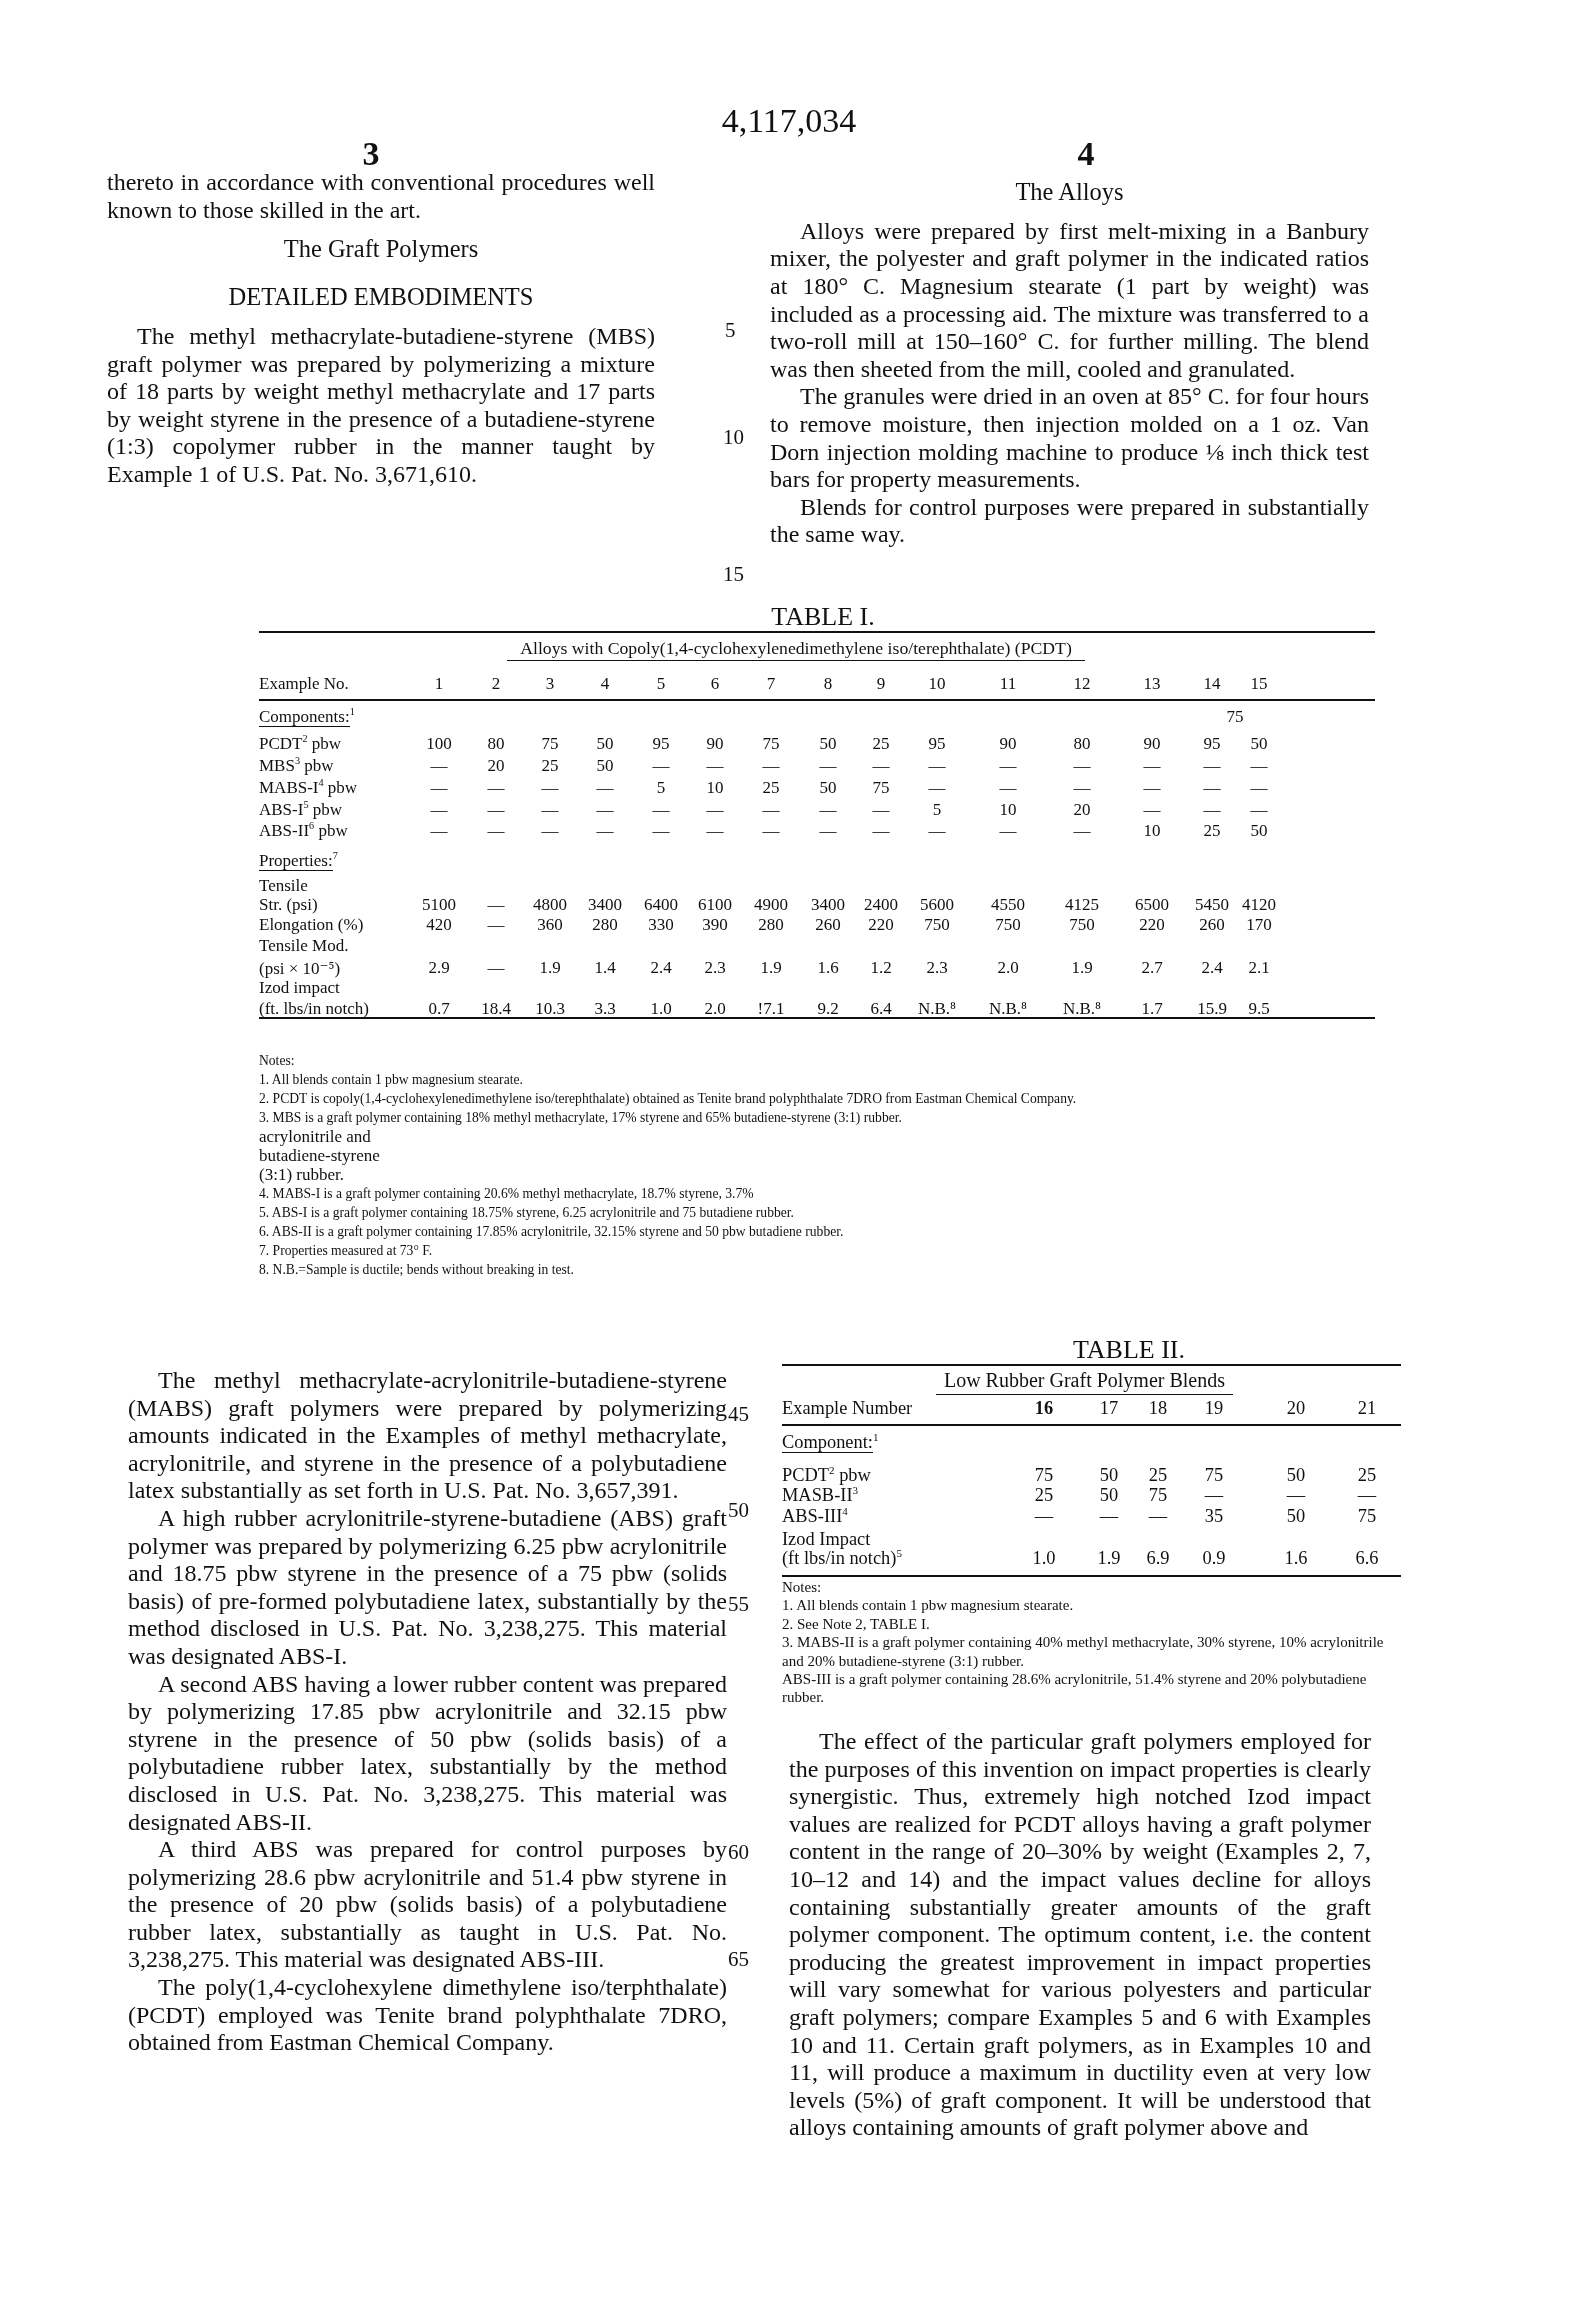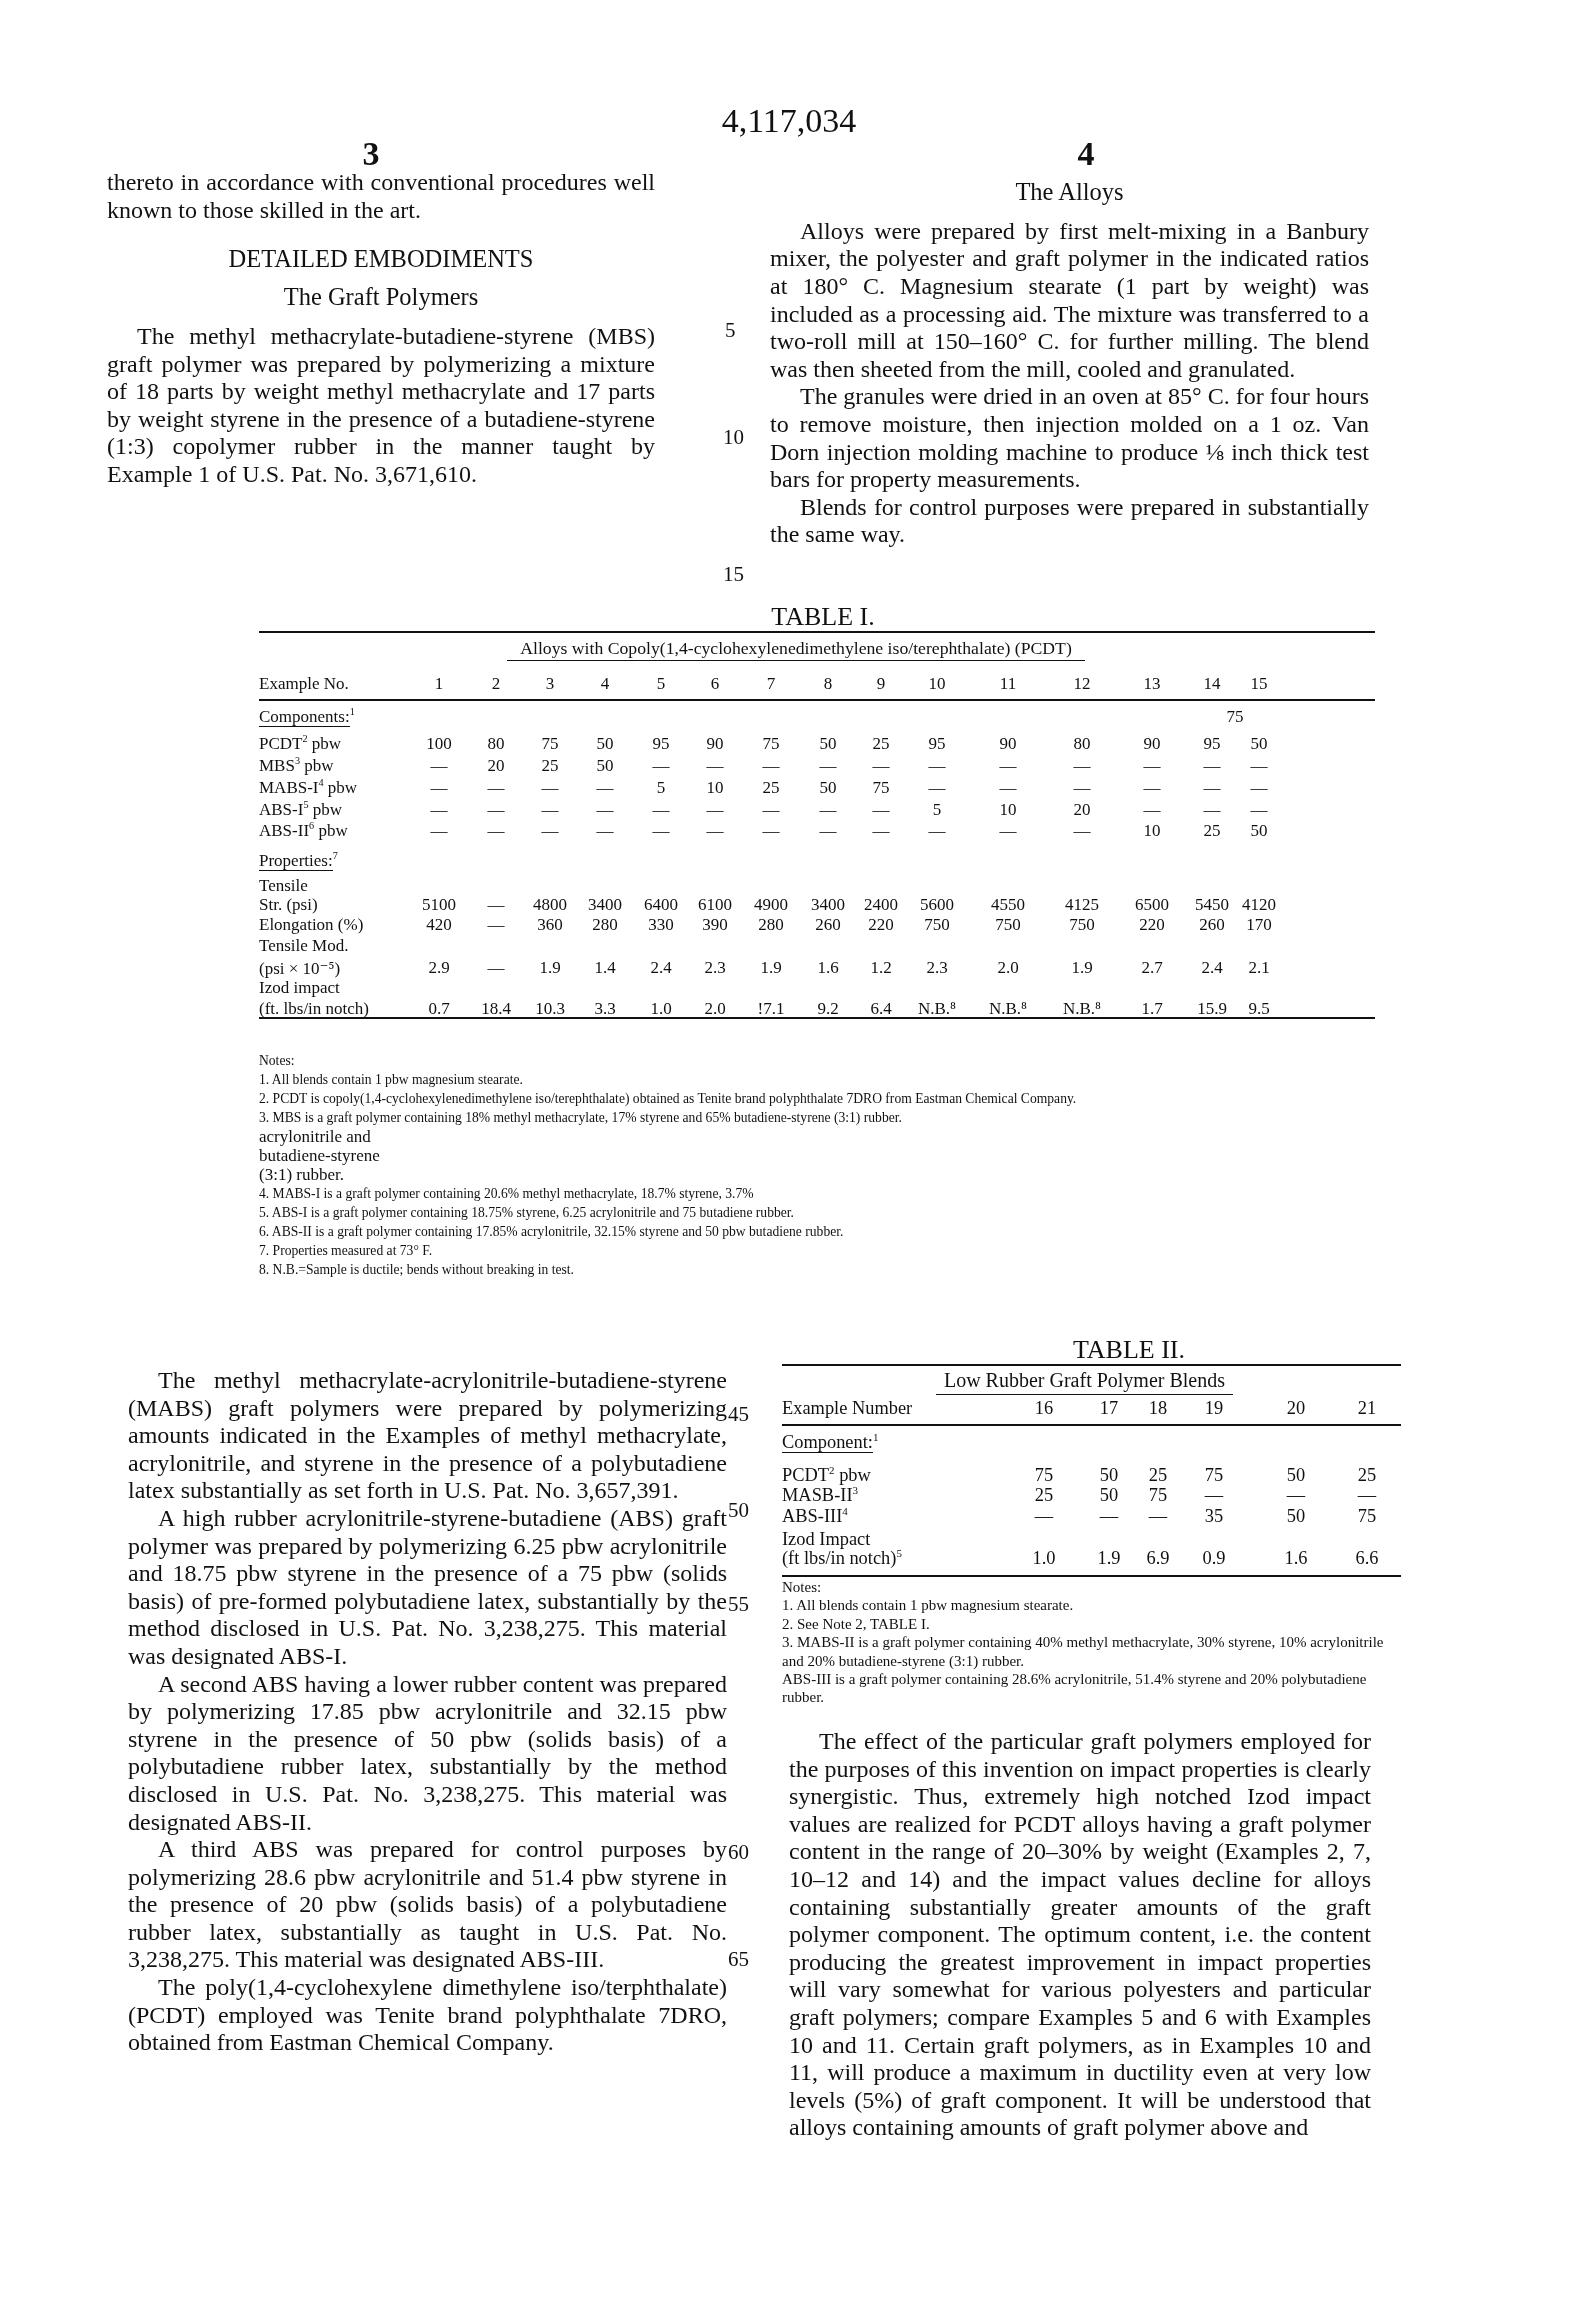--- a/index.html
+++ b/index.html
@@ -41,22 +41,22 @@
 </style>
 </head>
 <body>
 
 <div class="abs patno">4,117,034</div>
 <div class="abs pnum" style="left:344px;top:135px;">3</div>
 <div class="abs pnum" style="left:1059px;top:135px;">4</div>
 
 <div class="col" style="left:107px;top:169px;width:548px;">
   <p class="noindent">thereto in accordance with conventional procedures well known to those skilled in the art.</p>
+  <div class="heading" style="margin-top:11px;">The Graft Polymers</div>
   <div class="heading" style="margin-top:20.4px;">DETAILED EMBODIMENTS</div>
-  <div class="heading" style="margin-top:11px;">The Graft Polymers</div>
   <p style="margin-top:12.2px;">The methyl methacrylate-butadiene-styrene (MBS) graft polymer was prepared by polymerizing a mixture of 18 parts by weight methyl methacrylate and 17 parts by weight styrene in the presence of a butadiene-styrene (1:3) copolymer rubber in the manner taught by Example 1 of U.S. Pat. No. 3,671,610.</p>
 </div>
 
 <div class="col" style="left:770px;top:178px;width:599px;">
   <div class="heading" style="margin-bottom:12.2px;">The Alloys</div>
   <p>Alloys were prepared by first melt-mixing in a Banbury mixer, the polyester and graft polymer in the indicated ratios at 180° C. Magnesium stearate (1 part by weight) was included as a processing aid. The mixture was transferred to a two-roll mill at 150–160° C. for further milling. The blend was then sheeted from the mill, cooled and granulated.</p>
   <p>The granules were dried in an oven at 85° C. for four hours to remove moisture, then injection molded on a 1 oz. Van Dorn injection molding machine to produce ⅛ inch thick test bars for property measurements.</p>
   <p>Blends for control purposes were prepared in substantially the same way.</p>
 </div>
 
@@ -300,21 +300,21 @@
 <div class="lineno" style="left:728px;top:1592px;">55</div>
 <div class="lineno" style="left:728px;top:1840px;">60</div>
 <div class="lineno" style="left:728px;top:1947px;">65</div>
 
 <div class="abs t2-title">TABLE II.</div>
 <div class="t2">
   <div class="rule" style="top:0;"></div>
   <div class="span-title" style="top:5.4px;"><span>Low Rubber Graft Polymer Blends</span></div>
   <div class="row" style="top:34px;" id="t2-head">
     <span class="lbl">Example Number</span>
-  <span class="cell" style="left: 238px;">16</span>
+  <span class="cell" style="left: 238px; font-weight: bold;">16</span>
       <span class="cell" style="left: 303px;">17</span>
       <span class="cell" style="left: 352px;">18</span>
       <span class="cell" style="left: 408px;">19</span>
       <span class="cell" style="left: 490px;">20</span>
       <span class="cell" style="left: 561px;">21</span>
     </div>
   <div class="rule" style="top:60px;"></div>
   <div class="row" style="top:68px;">
     <span class="lbl ul"><span>Component:</span><sup>1</sup></span>
   </div>

